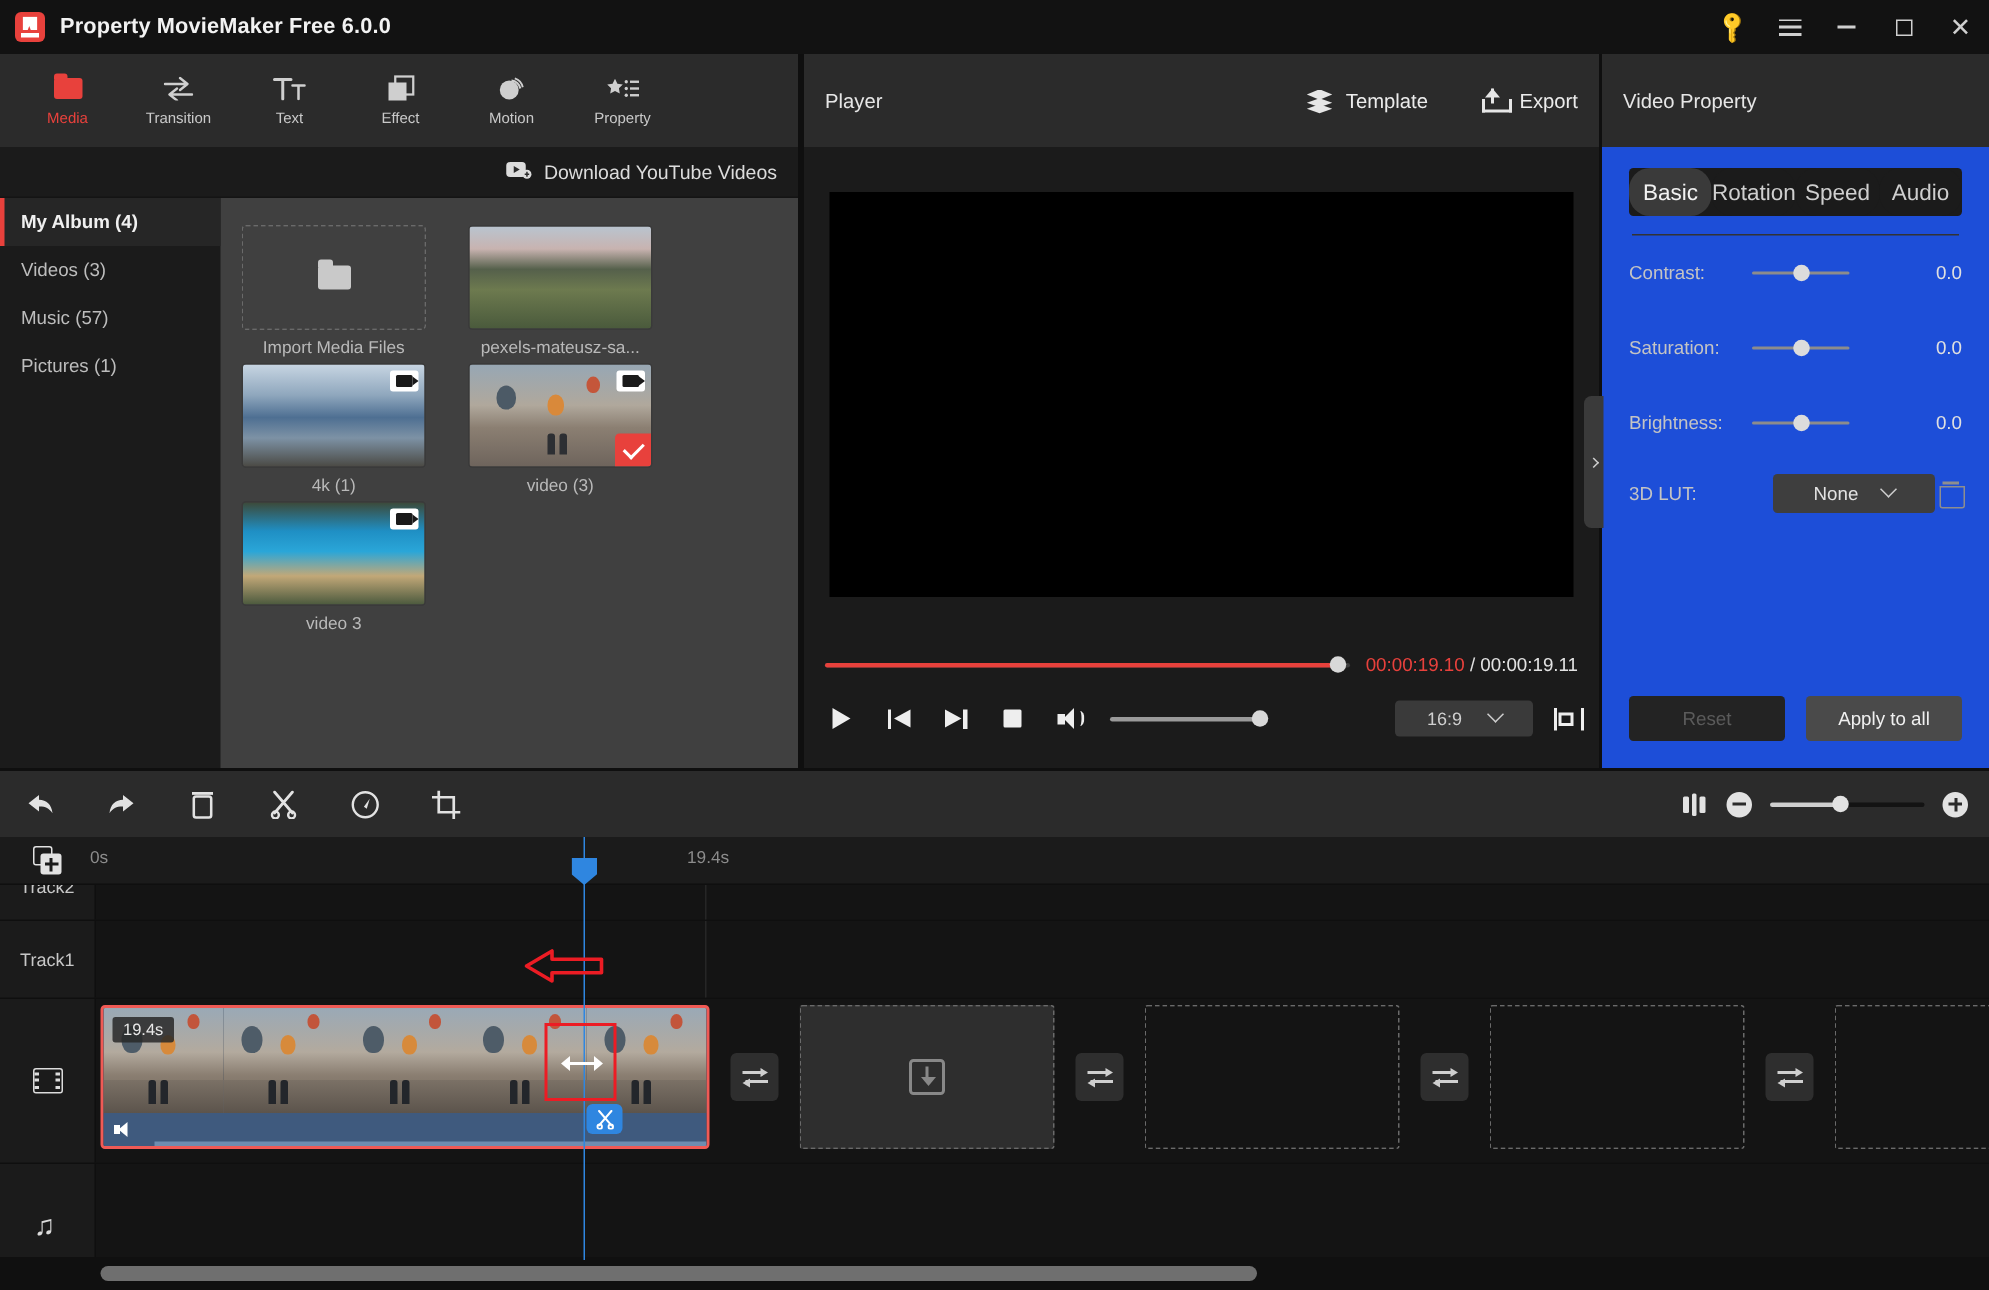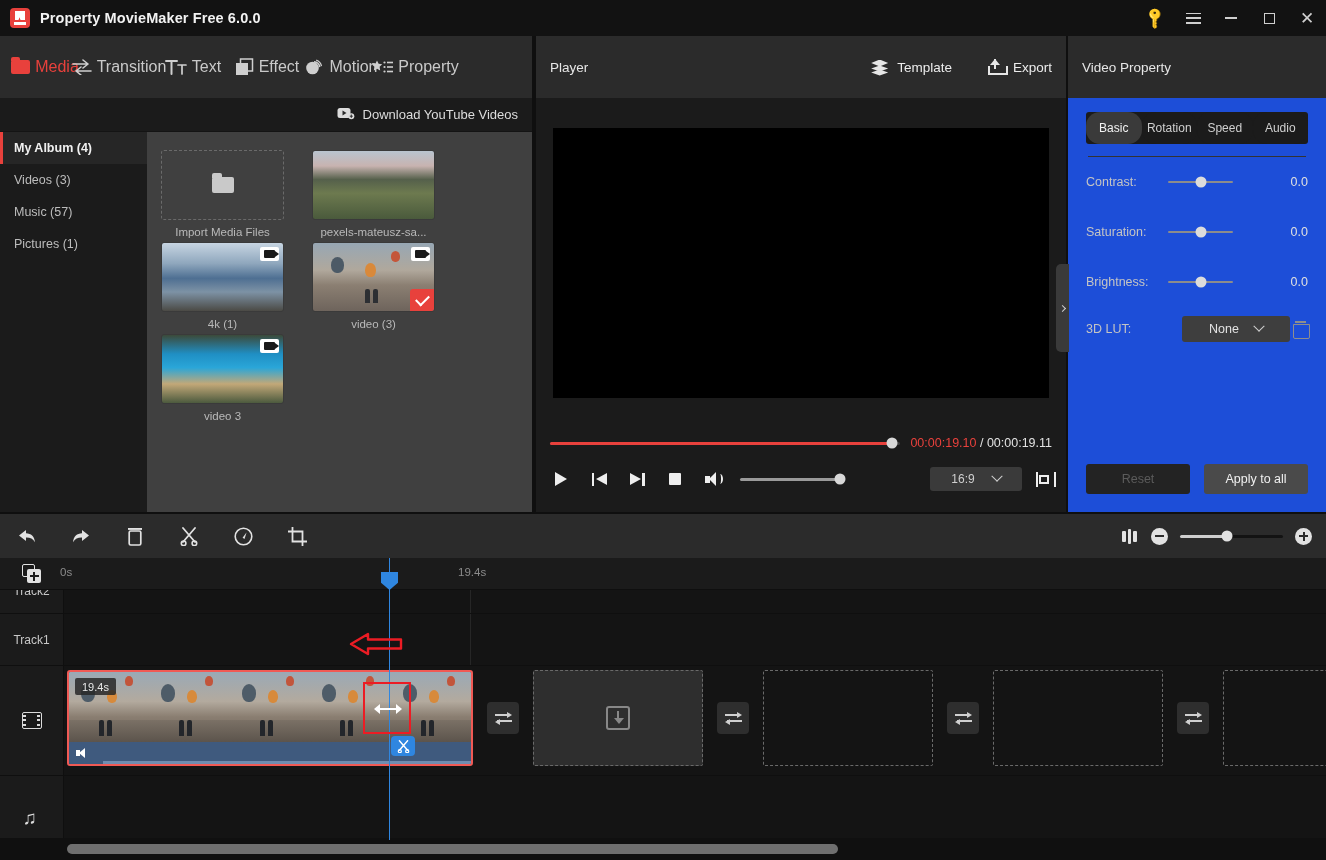--- a/index.html
+++ b/index.html
@@ -50,22 +50,22 @@
   
   .media-panel {
     position: absolute; left: 0; top: 0; width: 534px; height: 476px;
     background: #1b1b1b; border-right: 2px solid #0f0f0f;
   }
   .mp-tabs {
     height: 62px; background: #2b2b2b; display: flex; align-items: center;
     padding-left: 8px; gap: 0;
   }
   .mp-tab {
-    width: 74px; height: 62px; display: flex; flex-direction: row;
-    align-items: center; justify-content: center; gap: 5px; font-size: 16px; color: #c9c9c9;
+    width: 74px; height: 62px; display: flex; flex-direction: column;
+    align-items: center; justify-content: center; gap: 5px; font-size: 10px; color: #c9c9c9;
   }
   .mp-tab.active { color: #e8413c; }
   .mp-tab .ico { height: 20px; display: flex; align-items: center; justify-content: center; }
   .ic-folder { width: 19px; height: 14px; background: #e8413c; border-radius: 2px 2px 2px 2px; position: relative; }
   .ic-folder::before { content:""; position:absolute; top:-3px; left:0; width:9px; height:4px; background:#e8413c; border-radius:2px 2px 0 0; }
   .mp-sub {
     height: 34px; background: #1b1b1b; display: flex; align-items: center;
     justify-content: flex-end; padding-right: 14px; border-bottom: 1px solid #141414;
   }
   .yt-dl { display: flex; align-items: center; gap: 8px; font-size: 13px; color: #dcdcdc; }
@@ -207,21 +207,21 @@
 
   
   .prop-panel {
     position: absolute; left: 1068px; top: 0; width: 258px; height: 476px; background: #1d4ed8;
   }
   .pp-head { height: 62px; background: #2b2b2b; display: flex; align-items: center; padding-left: 14px; }
   .pp-title { font-size: 13.5px; color: #e6e6e6; }
   .pp-body { padding: 14px 18px 0 18px; }
   .pp-tabs { display: flex; background: #1b1b1b; border-radius: 3px; overflow: hidden; width: 222px; height: 32px; }
   .pp-tab { flex: 1; display: flex; align-items: center; justify-content: center;
-    font-size: 12px; color: #cfcfcf; background: #1b1b1b; border-radius: 14px; }
+    font-size: 15px; color: #cfcfcf; background: #1b1b1b; border-radius: 14px; }
   .pp-tab.active { background: #3a3a3a; color: #f2f2f2; }
   .pp-rule { height: 1px; background: #333; margin: 12px 2px 0 2px; }
   .prow { display: flex; align-items: center; height: 50px; }
   .plabel { width: 82px; font-size: 12.5px; color: #c4c4c4; }
   .prail { width: 65px; height: 2.5px; background: #8c8c8c; border-radius: 2px; position: relative; }
   .pknob { position: absolute; left: 50%; top: 50%; transform: translate(-50%,-50%);
     width: 11px; height: 11px; border-radius: 50%; background: #dcdcdc; }
   .pval { margin-left: auto; font-size: 12.5px; color: #e0e0e0; }
   .lut-row { display: flex; align-items: center; height: 44px; }
   .lut-sel {

